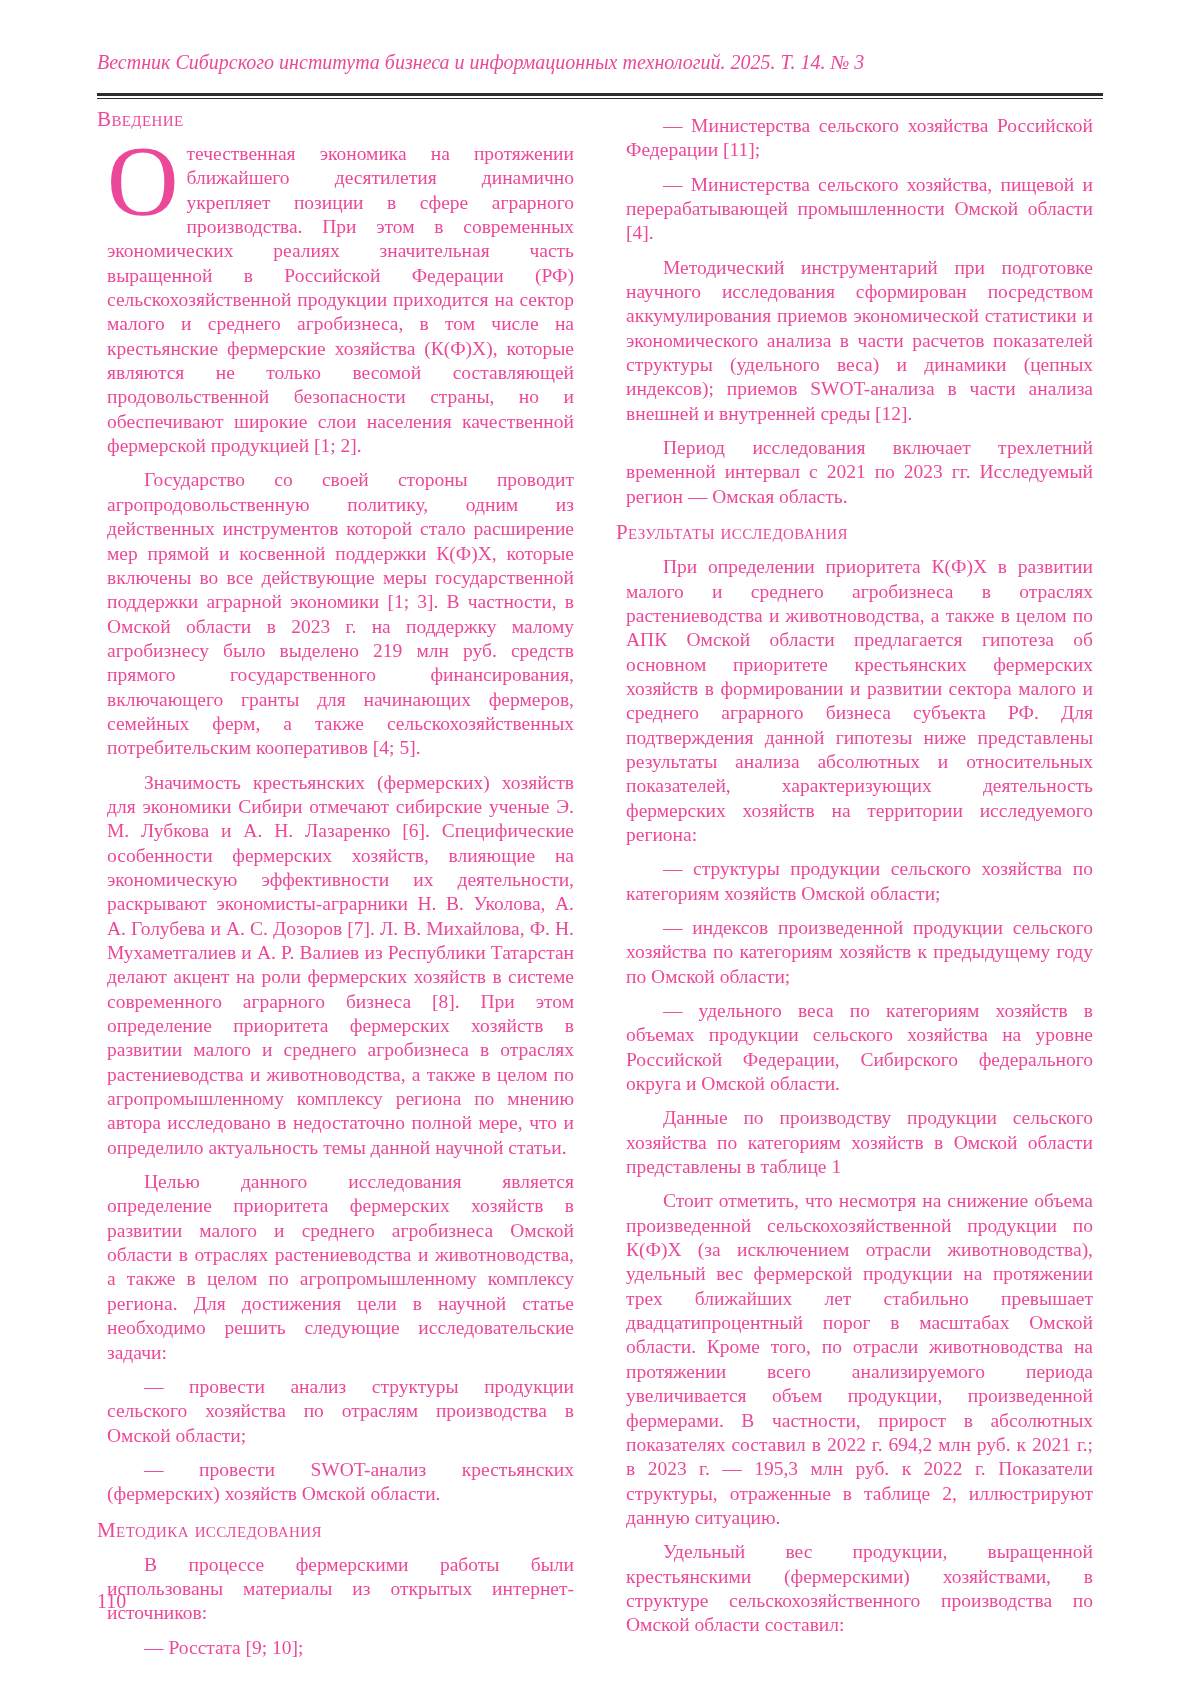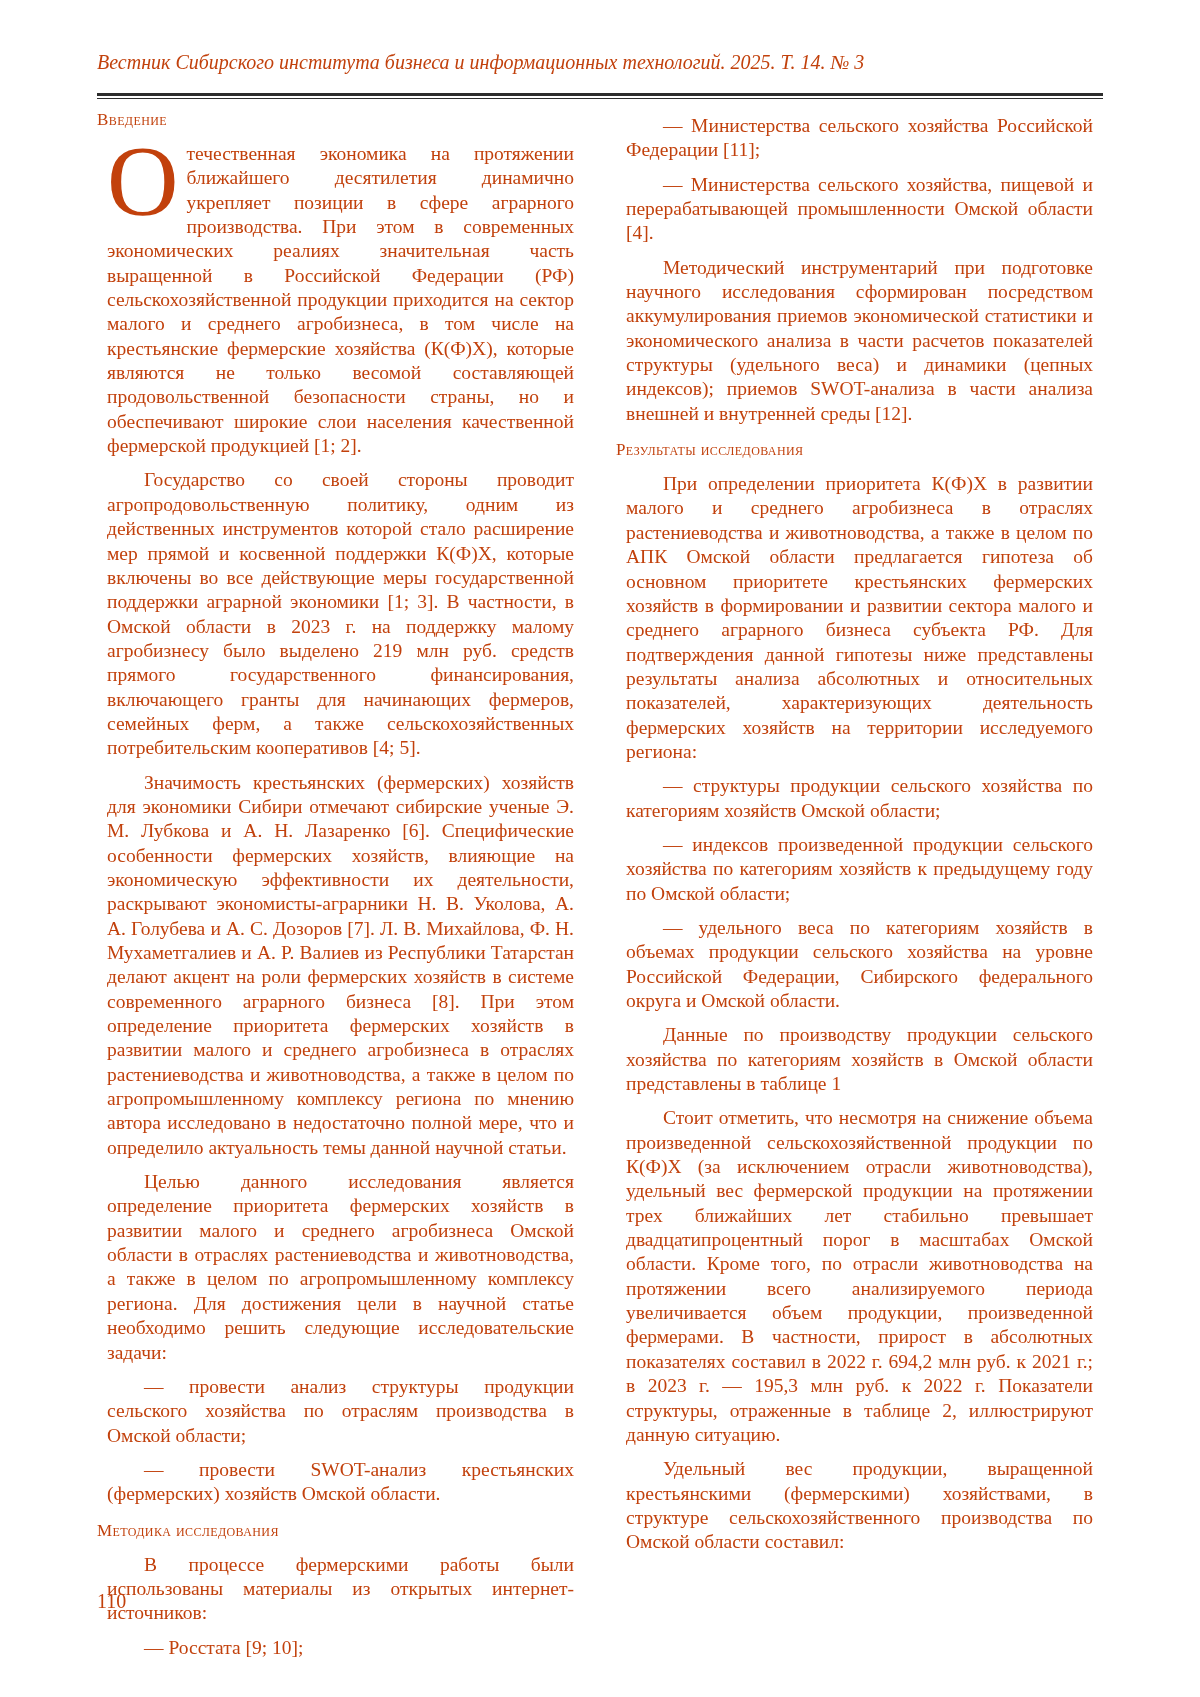--- a/index.html
+++ b/index.html
@@ -1,20 +1,20 @@
 <!DOCTYPE html>
 <html lang="ru"><head>
 <meta charset="utf-8">
 <style>
   html,body{margin:0;padding:0;background:#e8e8e8;}
   .page{
     position:relative;
     width:1200px;height:1697px;
     background:#ffffff;
-    color:#c2410c;
+    color:#ec4899;
     font-family:"Liberation Serif", serif;
     overflow:hidden;
   }
   .running-head{
     position:absolute;left:97px;top:50px;width:1006px;
     font-style:italic;font-size:20px;line-height:24px;white-space:nowrap;
   }
   .head-rule{
     position:absolute;left:97px;top:93px;width:1006px;
     height:2px;
@@ -32,21 +32,21 @@
     line-height:24.35px;
     text-align:justify;
     text-indent:37px;
     hyphens:auto;
     -webkit-hyphens:auto;
   }
   .no-indent{text-indent:0;}
   .section-heading{
     font-variant:small-caps;
     font-weight:normal;
-    font-size:17px;
+    font-size:21px;
     line-height:25px;
     letter-spacing:0.4px;
     text-indent:0;
     margin:11px 0 9px 0;
   }
   .section-heading.first{margin-top:3px;}
   .dropcap{
     float:left;
     font-size:99px;
     line-height:72px;
@@ -87,20 +87,21 @@
 
       <p class="body-text">В процессе фермерскими работы были использованы материалы из открытых интернет-источников:</p>
       <p class="list-item">— Росстата [9; 10];</p>
     </div>
 
     <div class="col">
       <p class="list-item">— Министерства сельского хозяйства Российской Федерации [11];</p>
       <p class="list-item">— Министерства сельского хозяйства, пищевой и перерабатывающей промышленности Омской области [4].</p>
 
       <p class="body-text">Методический инструментарий при подготовке научного исследования сформирован посредством аккумулирования приемов экономической статистики и экономического анализа в части расчетов показателей структуры (удельного веса) и динамики (цепных индексов); приемов SWOT-анализа в части анализа внешней и внутренней среды [12].</p>
+      <p class="body-text">Период исследования включает трехлетний временной интервал с 2021 по 2023 гг. Исследуемый регион — Омская область.</p>
 
       <h2 class="section-heading">Результаты исследования</h2>
 
       <p class="body-text">При определении приоритета К(Ф)Х в развитии малого и среднего агробизнеса в отраслях растениеводства и животноводства, а также в целом по АПК Омской области предлагается гипотеза об основном приоритете крестьянских фермерских хозяйств в формировании и развитии сектора малого и среднего аграрного бизнеса субъекта РФ. Для подтверждения данной гипотезы ниже представлены результаты анализа абсолютных и относительных показателей, характеризующих деятельность фермерских хозяйств на территории исследуемого региона:</p>
 
       <p class="list-item">— структуры продукции сельского хозяйства по категориям хозяйств Омской области;</p>
       <p class="list-item">— индексов произведенной продукции сельского хозяйства по категориям хозяйств к предыдущему году по Омской области;</p>
       <p class="list-item">— удельного веса по категориям хозяйств в объемах продукции сельского хозяйства на уровне Российской Федерации, Сибирского федерального округа и Омской области.</p>
 
       <p class="body-text">Данные по производству продукции сельского хозяйства по категориям хозяйств в Омской области представлены в таблице 1</p>

